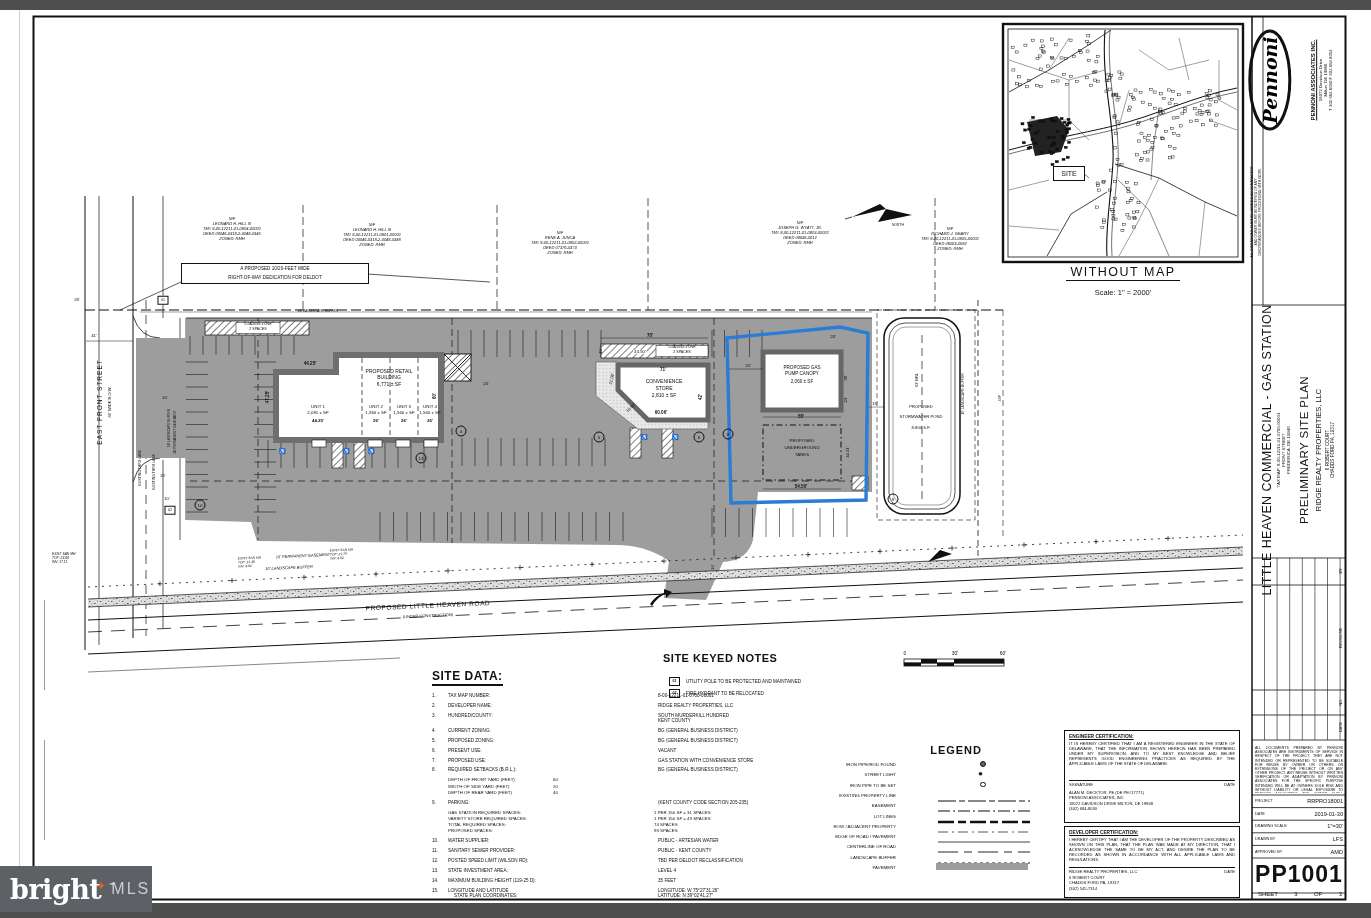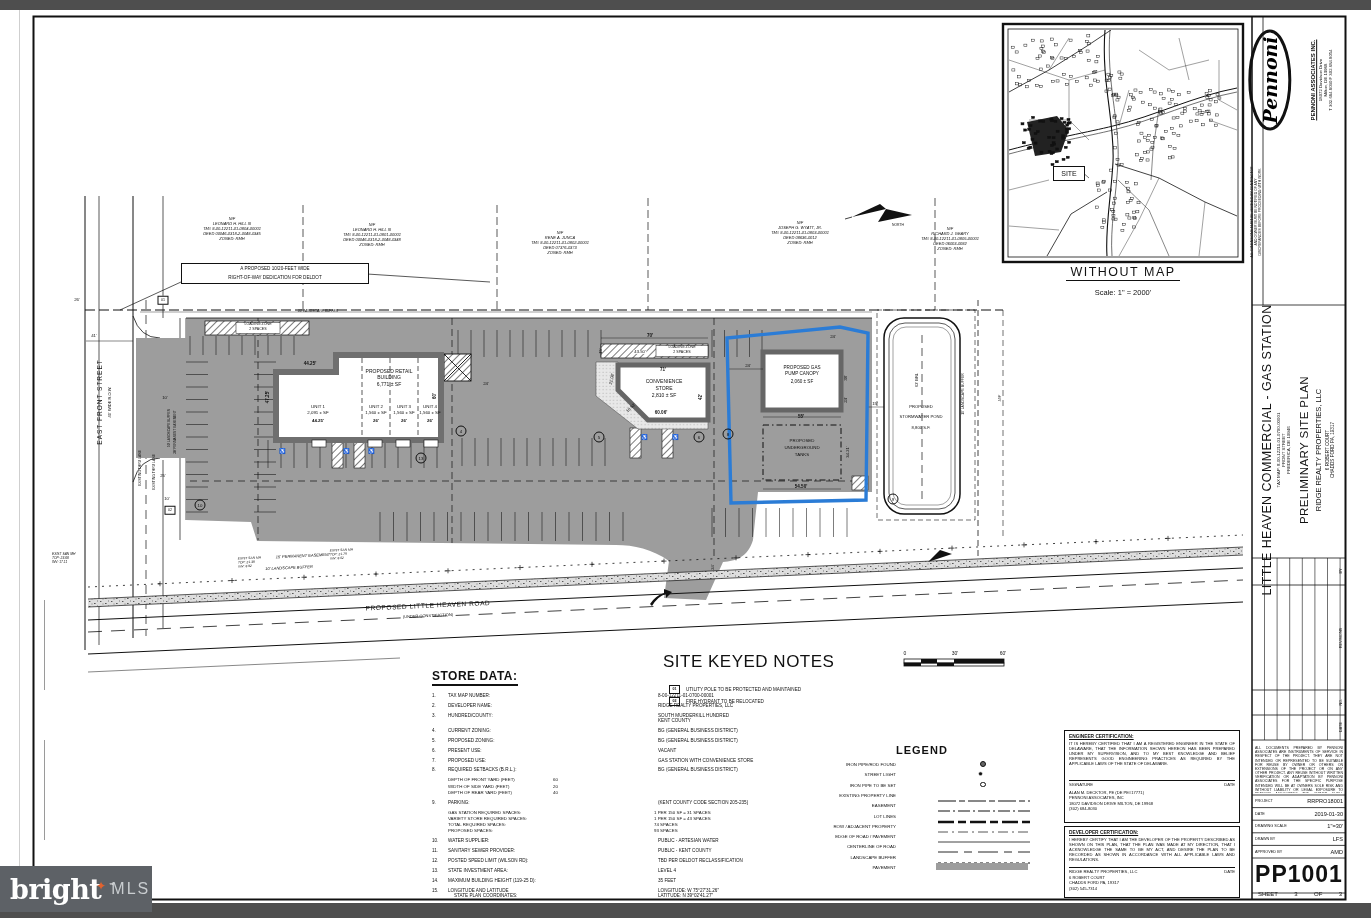--- a/index.html
+++ b/index.html
@@ -655,21 +655,21 @@
     <rect x="1" y="1" width="100" height="4" fill="#fff" stroke="#111" stroke-width="0.8"></rect>
     <rect x="18" y="1" width="16" height="4" fill="#111"></rect>
       <rect x="51" y="1" width="50" height="4" fill="#111"></rect>
     <rect x="1" y="5" width="17" height="3" fill="#111"></rect>
       <rect x="34" y="5" width="17" height="3" fill="#111"></rect>
     <rect x="1" y="5" width="100" height="3" fill="none" stroke="#111" stroke-width="0.8"></rect>
   </svg>
 </div>
 
 <div class="abs" style="left:432px;top:666px;width:336px">
-  <div style="display:inline-block;font-size:12px;font-weight:bold;border-bottom:2.2px solid #111;padding-bottom:1px;margin-bottom:7px;letter-spacing:0.5px">STORE DATA:</div>
+  <div style="display:inline-block;font-size:12px;font-weight:bold;border-bottom:2.2px solid #111;padding-bottom:1px;margin-bottom:7px;letter-spacing:0.5px">SITE DATA:</div>
   <div id="sd-rows">
       <div class="sd-row">
         <span class="sd-num">1.</span>
         <span class="sd-lbl">
           <div>TAX MAP NUMBER:</div>
         </span>
         <span>
           <div>8-00-12211-01-0700-00001</div>
         </span>
       </div>
@@ -829,35 +829,35 @@
         </span>
         <span>
           <div>LONGITUDE: W 75°27'31.26"</div>
           <div>LATITUDE: N 39°02'41.27"</div>
         </span>
       </div>
     </div>
 </div>
 
 <div class="abs" style="left:663px;top:652px;width:220px">
-  <div style="font-size:17px;font-weight:normal;letter-spacing:0.5px;margin-bottom:13px">SITE KEYED NOTES</div>
+  <div style="font-size:11px;font-weight:bold;letter-spacing:0.5px;margin-bottom:13px">SITE KEYED NOTES</div>
   <div id="kn-items" style="margin-left:6px">
       <div class="kn-item">
         <span class="kn-box">01</span>
         <span style="font-size: 4.6px;">UTILITY POLE TO BE PROTECTED AND MAINTAINED</span>
       </div>
       <div class="kn-item">
         <span class="kn-box">02</span>
         <span style="font-size: 4.6px;">FIRE HYDRANT TO BE RELOCATED</span>
       </div>
     </div>
 </div>
 
 <div class="abs" style="left:818px;top:744px;width:230px;height:145px">
-  <div style="position:absolute;left:78px;top:0;width:86px;text-align:left;font-size:11px;font-weight:bold;letter-spacing:1px">LEGEND</div>
+  <div style="position:absolute;left:78px;top:0;width:86px;text-align:right;font-size:11px;font-weight:bold;letter-spacing:1px">LEGEND</div>
   <div id="legend-items">
       <div class="legend-lbl" style="left: 0px; top: 20px;">IRON PIPE/ROD FOUND</div>
       <div style="position: absolute; left: 118px; top: 20px; transform: translateY(-50%); height: 8px;">
         <div style="width: 4px; height: 4px; border: 1px solid rgb(17, 17, 17); border-radius: 50%; background: rgb(102, 102, 102); margin-left: 44px; margin-top: 1px;"></div>
       </div>
       <div class="legend-lbl" style="left: 0px; top: 30.3px;">STREET LIGHT</div>
       <div style="position: absolute; left: 118px; top: 30.3px; transform: translateY(-50%); height: 8px;">
         <div style="font-size: 6px; margin-left: 42px;">✹</div>
       </div>
       <div class="legend-lbl" style="left: 0px; top: 40.6px;">IRON PIPE TO BE SET</div>

